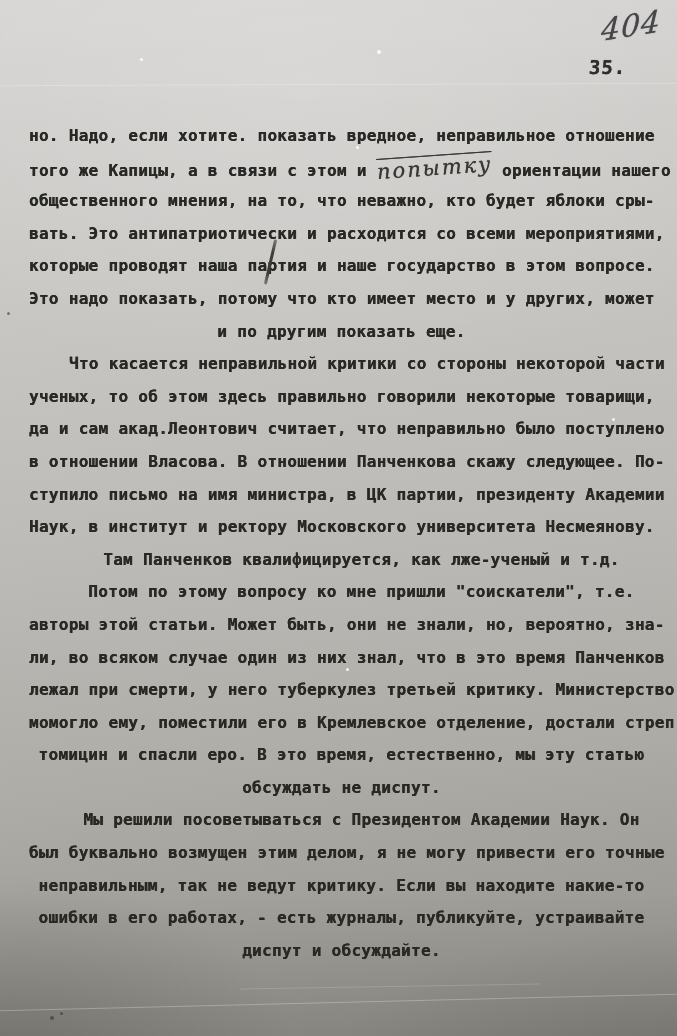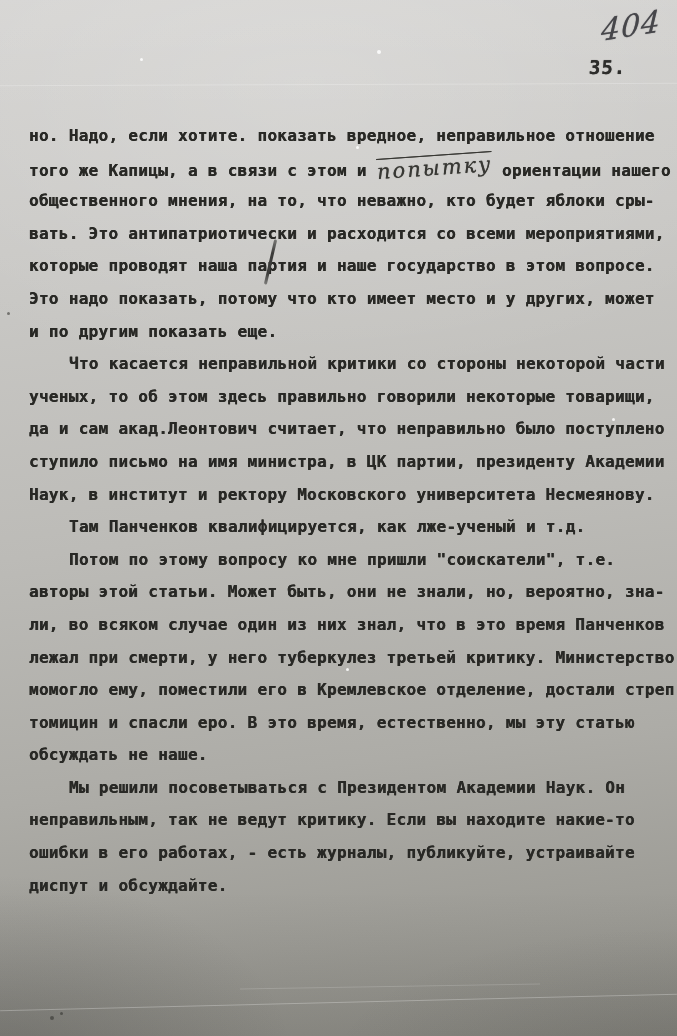--- a/index.html
+++ b/index.html
@@ -47,20 +47,21 @@
     left: 29px; top: 120px; width: 625px;
     filter: blur(0.28px);
   }
   .line {
     height: 32.6px;
     white-space: pre;
     font: 700 16px/32.6px "DejaVu Sans Mono", monospace;
     color: #282825;
     letter-spacing: 0.3px;
     text-shadow: 0 0 0.6px #34342f, 0.4px 0.4px 0.6px rgba(52,52,46,0.45);
+    text-align: center;
   }
   .line.indent { padding-left: 40px; }
   .handwritten {
     display: inline-block;
     font-family: "DejaVu Serif", serif;
     font-style: italic;
     font-weight: 400;
     font-size: 21px;
     color: #383834;
     transform: rotate(-4deg) translateY(-1px);
@@ -102,31 +103,33 @@
       <div class="line"><span class="typed">но. Надо, если хотите. показать вредное, неправильное отношение</span></div>
       <div class="line"><span class="typed">того же Капицы, а в связи с этом и </span><span class="handwritten">попытку</span><span class="typed"> ориентации нашего</span></div>
       <div class="line"><span class="typed">общественного мнения, на то, что неважно, кто будет яблоки сры-</span></div>
       <div class="line"><span class="typed">вать. Это антипатриотически и расходится со всеми мероприятиями,</span></div>
       <div class="line"><span class="typed">которые проводят наша </span><span class="penslash">партия</span><span class="typed"> и наше государство в этом вопросе.</span></div>
       <div class="line"><span class="typed">Это надо показать, потому что кто имеет место и у других, может</span></div>
       <div class="line"><span class="typed">и по другим показать еще.</span></div>
       <div class="line indent"><span class="typed">Что касается неправильной критики со стороны некоторой части</span></div>
       <div class="line"><span class="typed">ученых, то об этом здесь правильно говорили некоторые товарищи,</span></div>
       <div class="line"><span class="typed">да и сам акад.Леонтович считает, что неправильно было поступлено</span></div>
+      <div class="line"><span class="typed">в отношении Власова. В отношении Панченкова скажу следующее. По-</span></div>
       <div class="line"><span class="typed">ступило письмо на имя министра, в ЦК партии, президенту Академии</span></div>
       <div class="line"><span class="typed">Наук, в институт и ректору Московского университета Несмеянову.</span></div>
       <div class="line indent"><span class="typed">Там Панченков квалифицируется, как лже-ученый и т.д.</span></div>
       <div class="line indent"><span class="typed">Потом по этому вопросу ко мне пришли "соискатели", т.е.</span></div>
       <div class="line"><span class="typed">авторы этой статьи. Может быть, они не знали, но, вероятно, зна-</span></div>
       <div class="line"><span class="typed">ли, во всяком случае один из них знал, что в это время Панченков</span></div>
       <div class="line"><span class="typed">лежал при смерти, у него туберкулез третьей критику. Министерство</span></div>
       <div class="line"><span class="typed">момогло ему, поместили его в Кремлевское отделение, достали стреп-</span></div>
       <div class="line"><span class="typed">томицин и спасли еро. В это время, естественно, мы эту статью</span></div>
-      <div class="line"><span class="typed">обсуждать не наше.</span></div>
+      <div class="line"><span class="typed">обсуждать не диспут.</span></div>
       <div class="line indent"><span class="typed">Мы решили посоветываться с Президентом Академии Наук. Он</span></div>
+      <div class="line"><span class="typed">был буквально возмущен этим делом, я не могу привести его точные</span></div>
       <div class="line"><span class="typed">неправильным, так не ведут критику. Если вы находите накие-то</span></div>
       <div class="line"><span class="typed">ошибки в его работах, - есть журналы, публикуйте, устраивайте</span></div>
       <div class="line"><span class="typed">диспут и обсуждайте.</span></div>
     </div>
 
   <div class="scratch scratch-top"></div>
   <div class="scratch scratch-bottom"></div>
   <div class="scratch scratch-bottom2"></div>
 
   <div class="speck light" style="left:377px; top:50px;  width:4px; height:4px;"></div>

